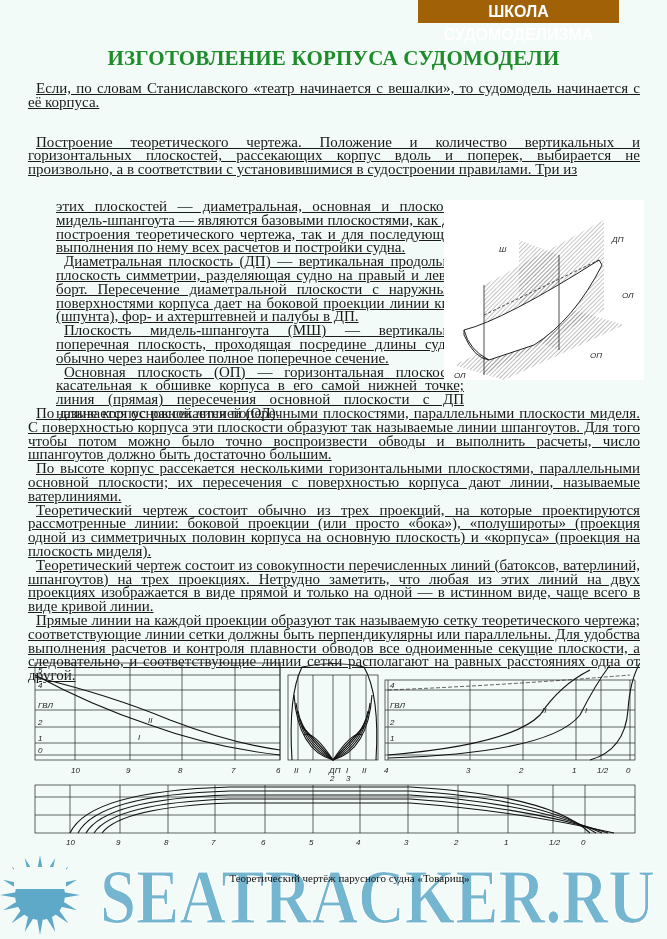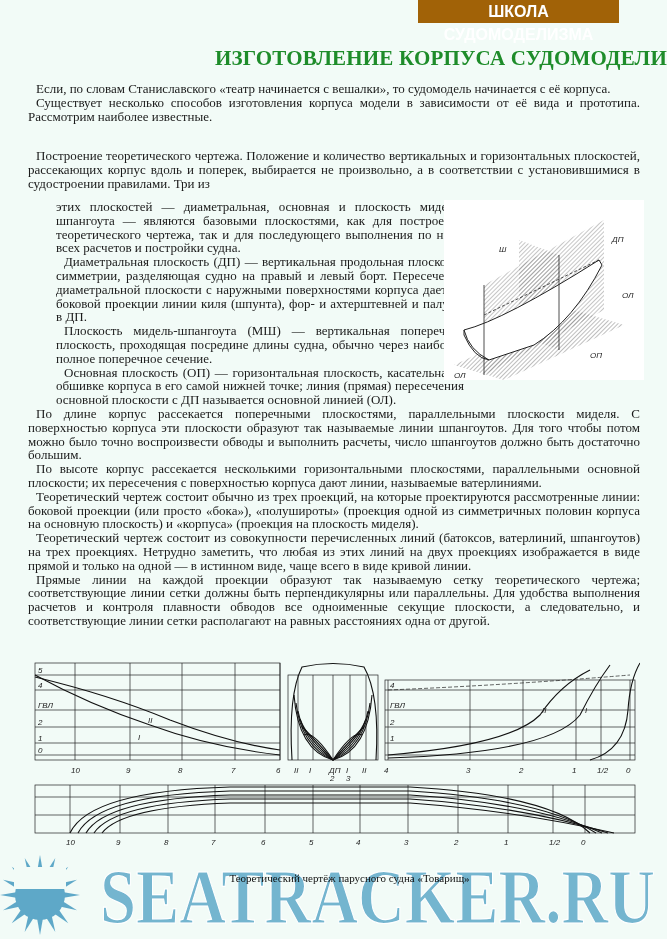--- a/index.html
+++ b/index.html
@@ -9,27 +9,27 @@
     font-family: "Liberation Serif", "DejaVu Serif", serif;
     color: #1a1a1a;
   }
   .topbar {
     position: absolute; top: 0; left: 418px; width: 201px; height: 23px;
     background: #a16207; color: #fff;
     font-family: "Liberation Sans", "DejaVu Sans", sans-serif;
     font-weight: bold; font-size: 16px; line-height: 23px; text-align: center;
   }
   .title {
-    position: absolute; top: 46px; left: 0; width: 667px; text-align: right;
+    position: absolute; top: 46px; left: 0; width: 667px; text-align: center;
     font-family: "Liberation Serif", serif; font-weight: bold;
     font-size: 21px; color: #1e8c2a; letter-spacing: 0.2px;
   }
   .text {
     position: absolute; left: 28px; width: 612px;
-    font-size: 13px; line-height: 13.8px; text-align: justify;
+    font-size: 15px; line-height: 13.8px; text-align: justify; text-decoration: underline;
   }
   .text p { margin: 0; text-indent: 8px; }
   .narrow { width: 408px; }
   .gap { height: 13px; }
   .figure-iso {
     position: absolute; left: 444px; top: 200px; width: 200px; height: 180px;
     background: #fff;
   }
   .drawing {
     position: absolute; left: 30px; top: 655px; width: 610px; height: 195px;
@@ -45,21 +45,20 @@
 </style>
 </head>
 <body>
 
 <div class="topbar">ШКОЛА СУДОМОДЕЛИЗМА</div>
 
 <div class="title">ИЗГОТОВЛЕНИЕ КОРПУСА СУДОМОДЕЛИ</div>
 
 <div class="text" style="top:82px;">
   <p>Если, по словам Станиславского «театр начинается с вешалки», то судомодель начинается с её корпуса.</p>
-  <p>Существует несколько способов изготовления корпуса модели в зависимости от её вида и прототипа. Рассмотрим наиболее известные.</p>
   <div class="gap"></div>
   <div class="gap"></div>
   <p>Построение теоретического чертежа. Положение и количество вертикальных и горизонтальных плоскостей, рассекающих корпус вдоль и поперек, выбирается не произвольно, а в соответствии с установившимися в судостроении правилами. Три из</p>
 </div>
 
 <div class="text narrow" style="top:200px;margin-left:28px;">
   <p style="text-indent:0">этих плоскостей — диаметральная, основная и плоскость мидель-шпангоута — являются базовыми плоскостями, как для построения теоретического чертежа, так и для последующего выполнения по нему всех расчетов и постройки судна.</p>
   <p>Диаметральная плоскость (ДП) — вертикальная продольная плоскость симметрии, разделяющая судно на правый и левый борт. Пересечение диаметральной плоскости с наружными поверхностями корпуса дает на боковой проекции линии киля (шпунта), фор- и ахтерштевней и палубы в ДП.</p>
   <p>Плоскость мидель-шпангоута (МШ) — вертикальная поперечная плоскость, проходящая посредине длины судна, обычно через наиболее полное поперечное сечение.</p>
   <p>Основная плоскость (ОП) — горизонтальная плоскость, касательная к обшивке корпуса в его самой нижней точке; линия (прямая) пересечения основной плоскости с ДП называется основной линией (ОЛ).</p>

